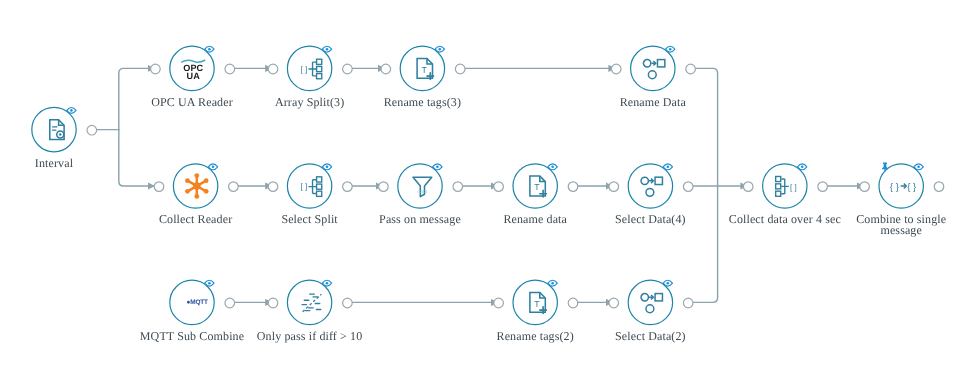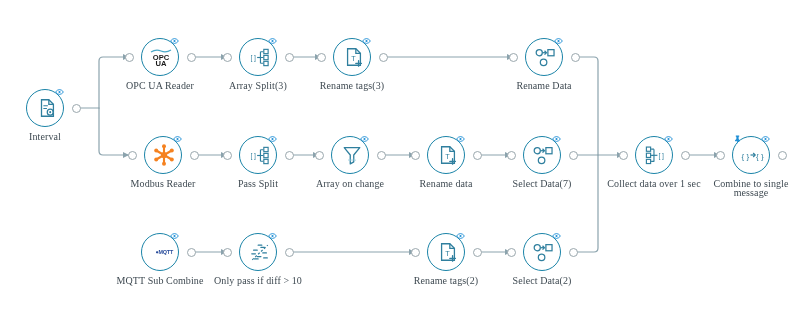--- a/index.html
+++ b/index.html
@@ -254,21 +254,21 @@
             <circle cx="12" cy="12" r="3.1"></circle>
           </g>
         </svg>
       </div>
       <div class="badge tr">
         <svg width="10" height="10" viewBox="0 0 16 16">
           <path d="M1 8 q3.4 -4.3 7 -4.3 q3.6 0 7 4.3 q-3.4 4.3 -7 4.3 q-3.6 0 -7 -4.3 z" fill="none" stroke="#1f8fd6" stroke-width="1.7"></path>
           <circle cx="8" cy="8" r="1.9" fill="#1f8fd6"></circle>
         </svg>
       </div>
-      <div class="node-label">Modbus Reader</div>
+      <div class="node-label">Collect Reader</div>
       <div class="port" style="left: -31px; top: 0px;"></div>
       <div class="port" style="left: 31px; top: 0px;"></div>
     </div>
     <div class="node" style="left: 258px; top: 155px;">
       <div class="node-ring"></div>
       <div class="node-icon">
         <svg width="23" height="23" viewBox="0 0 24 24">
           <text x="2.5" y="14.5" font-size="7" fill="#2f7f9e" font-family="Liberation Sans, sans-serif">[ ]</text>
           <path d="M9.5 12 h3.5" stroke="#2f7f9e" stroke-width="1.2"></path>
           <path d="M13 12 v-6 M13 12 v6" stroke="#2f7f9e" stroke-width="1.2"></path>
@@ -277,39 +277,39 @@
           <rect x="16.5" y="9.8" width="4.5" height="4.5" fill="none" stroke="#2f7f9e" stroke-width="1.2"></rect>
           <rect x="16.5" y="16" width="4.5" height="4.5" fill="none" stroke="#2f7f9e" stroke-width="1.2"></rect>
         </svg>
       </div>
       <div class="badge tr">
         <svg width="10" height="10" viewBox="0 0 16 16">
           <path d="M1 8 q3.4 -4.3 7 -4.3 q3.6 0 7 4.3 q-3.4 4.3 -7 4.3 q-3.6 0 -7 -4.3 z" fill="none" stroke="#1f8fd6" stroke-width="1.7"></path>
           <circle cx="8" cy="8" r="1.9" fill="#1f8fd6"></circle>
         </svg>
       </div>
-      <div class="node-label">Pass Split</div>
+      <div class="node-label">Select Split</div>
       <div class="port" style="left: -31px; top: 0px;"></div>
       <div class="port" style="left: 31px; top: 0px;"></div>
     </div>
     <div class="node" style="left: 350px; top: 155px;">
       <div class="node-ring"></div>
       <div class="node-icon">
         <svg width="22" height="22" viewBox="0 0 24 24">
           <path d="M3.5 4 h17 l-6.6 8 v7.5 l-3.8 2.2 v-9.7 z" fill="none" stroke="#2f7f9e" stroke-width="1.4" stroke-linejoin="round"></path>
           <text x="12" y="18" font-size="4.6" text-anchor="middle" fill="#9fd0e0" font-family="Liberation Sans, sans-serif">data</text>
         </svg>
       </div>
       <div class="badge tr">
         <svg width="10" height="10" viewBox="0 0 16 16">
           <path d="M1 8 q3.4 -4.3 7 -4.3 q3.6 0 7 4.3 q-3.4 4.3 -7 4.3 q-3.6 0 -7 -4.3 z" fill="none" stroke="#1f8fd6" stroke-width="1.7"></path>
           <circle cx="8" cy="8" r="1.9" fill="#1f8fd6"></circle>
         </svg>
       </div>
-      <div class="node-label">Array on change</div>
+      <div class="node-label">Pass on message</div>
       <div class="port" style="left: -31px; top: 0px;"></div>
       <div class="port" style="left: 31px; top: 0px;"></div>
     </div>
     <div class="node" style="left: 446px; top: 155px;">
       <div class="node-ring"></div>
       <div class="node-icon">
         <svg width="22" height="22" viewBox="0 0 24 24">
           <path d="M5 3 h9 l5 5 v13 H5 z" fill="none" stroke="#2f7f9e" stroke-width="1.4"></path>
           <path d="M14 3 v5 h5" fill="none" stroke="#2f7f9e" stroke-width="1.4"></path>
           <text x="11.5" y="16" font-size="8" text-anchor="middle" fill="#2f7f9e" font-family="Liberation Sans, sans-serif">T</text>
@@ -336,21 +336,21 @@
           <rect x="14.5" y="3.8" width="6.4" height="6.4" fill="none" stroke="#2f7f9e" stroke-width="1.3"></rect>
           <circle cx="10" cy="17" r="3.4" fill="none" stroke="#2f7f9e" stroke-width="1.3"></circle>
         </svg>
       </div>
       <div class="badge tr">
         <svg width="10" height="10" viewBox="0 0 16 16">
           <path d="M1 8 q3.4 -4.3 7 -4.3 q3.6 0 7 4.3 q-3.4 4.3 -7 4.3 q-3.6 0 -7 -4.3 z" fill="none" stroke="#1f8fd6" stroke-width="1.7"></path>
           <circle cx="8" cy="8" r="1.9" fill="#1f8fd6"></circle>
         </svg>
       </div>
-      <div class="node-label">Select Data(7)</div>
+      <div class="node-label">Select Data(4)</div>
       <div class="port" style="left: -31px; top: 0px;"></div>
       <div class="port" style="left: 31px; top: 0px;"></div>
     </div>
     <div class="node" style="left: 160px; top: 252px;">
       <div class="node-ring"></div>
       <div class="node-icon">
         <span class="mqtt-text">●MQTT</span>
       </div>
       <div class="badge tr">
         <svg width="10" height="10" viewBox="0 0 16 16">
@@ -441,21 +441,21 @@
           <path d="M10.4 11.8 h3.6" stroke="#2f7f9e" stroke-width="1.2"></path>
           <text x="15" y="14.6" font-size="7" fill="#2f7f9e" font-family="Liberation Sans, sans-serif">[ ]</text>
         </svg>
       </div>
       <div class="badge tr">
         <svg width="10" height="10" viewBox="0 0 16 16">
           <path d="M1 8 q3.4 -4.3 7 -4.3 q3.6 0 7 4.3 q-3.4 4.3 -7 4.3 q-3.6 0 -7 -4.3 z" fill="none" stroke="#1f8fd6" stroke-width="1.7"></path>
           <circle cx="8" cy="8" r="1.9" fill="#1f8fd6"></circle>
         </svg>
       </div>
-      <div class="node-label">Collect data over 1 sec</div>
+      <div class="node-label">Collect data over 4 sec</div>
       <div class="port" style="left: -31px; top: 0px;"></div>
       <div class="port" style="left: 31px; top: 0px;"></div>
     </div>
     <div class="node" style="left: 751px; top: 155px;">
       <div class="node-ring"></div>
       <div class="node-icon">
         <svg width="24" height="24" viewBox="0 0 24 24">
           <text x="1.5" y="15.5" font-size="8" fill="#2f7f9e" font-family="Liberation Sans, sans-serif">{ }</text>
           <path d="M10.5 12 h4.4" stroke="#2f7f9e" stroke-width="1.2"></path>
           <path d="M13.2 10 l2 2 l-2 2" fill="none" stroke="#2f7f9e" stroke-width="1.2"></path>

